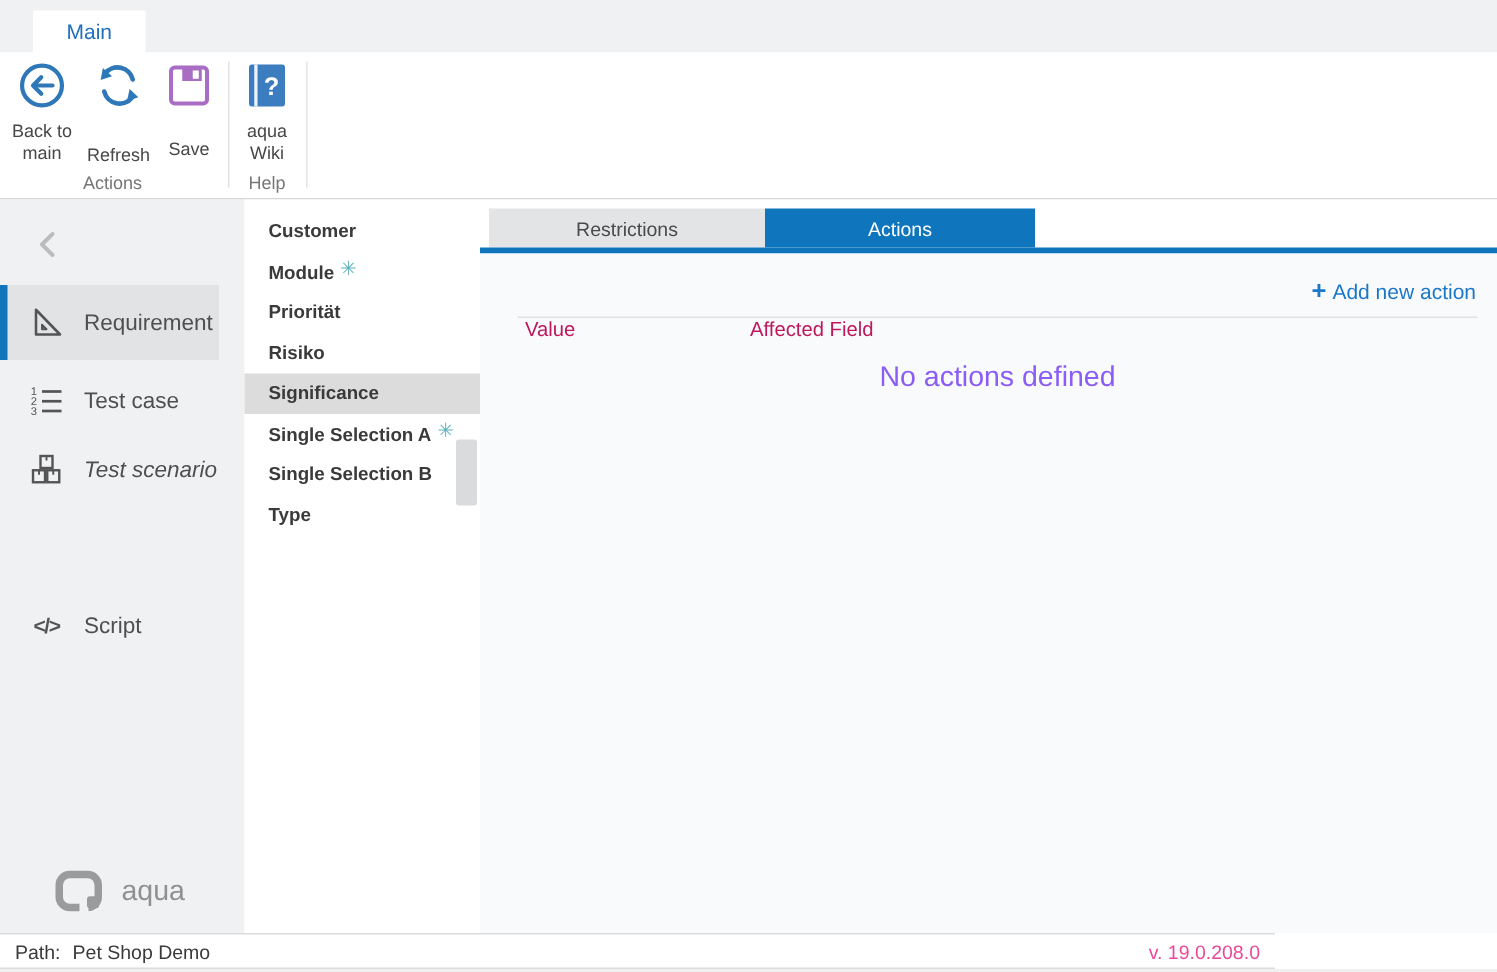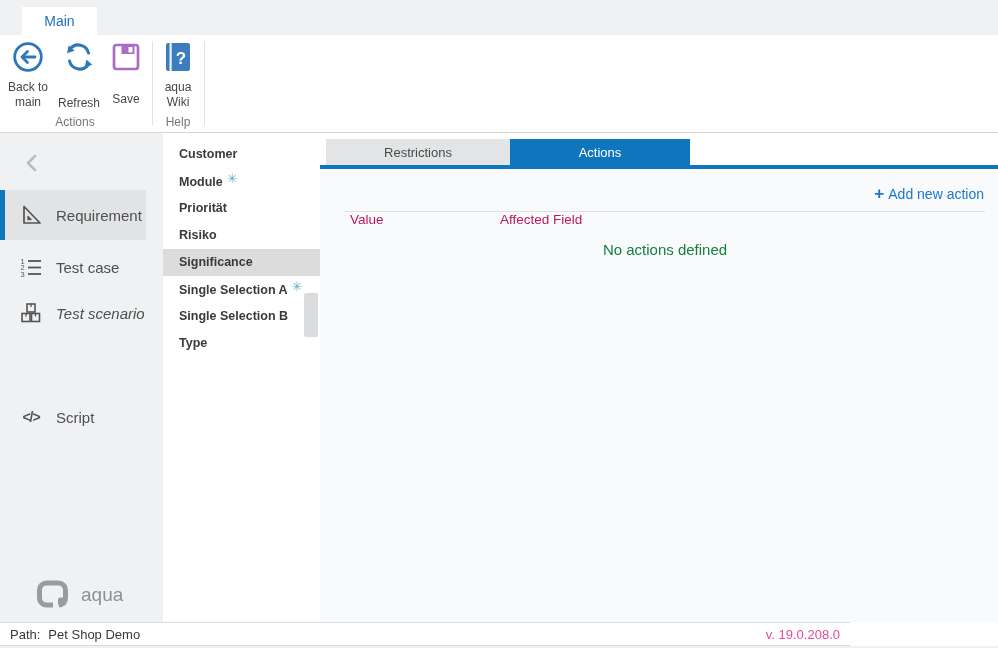--- a/index.html
+++ b/index.html
@@ -55,21 +55,21 @@
     font-size:13px;cursor:default;}
   .tab-restrictions{left:6px;width:184px;background:#e3e4e6;color:#4a4a4a;}
   .tab-actions{left:190px;width:180px;background:#0f76bd;color:#ffffff;}
   .tab-underline{position:absolute;top:32px;left:0;width:678px;height:4px;background:#0f76bd;}
   .content{position:absolute;top:36px;left:0;width:678px;height:453px;background:#f9fafb;}
   .col-head{position:absolute;top:19px;font-size:13.5px;color:#be185d;margin-top:24px;}
   .col-value{left:30px;} .col-affected{left:180px;}
   .add-link{position:absolute;top:17px;right:14px;font-size:14px;color:#1b78c9;cursor:pointer;display:flex;align-items:center;}
   .add-link .plus{font-size:17px;font-weight:bold;margin-right:4px;line-height:14px;}
   .header-sep{position:absolute;top:42px;left:25px;right:13px;height:1px;background:#e1e1e1;}
-  .empty-msg{position:absolute;top:72px;left:25px;right:13px;text-align:center;font-size:15px;color:#15803d;}
+  .empty-msg{position:absolute;top:72px;left:25px;right:13px;text-align:center;font-size:19px;color:#8b5cf6;}
 
   
   .statusbar{position:absolute;left:0;top:622px;width:850px;height:24px;box-sizing:border-box;background:#ffffff;
     border-top:1px solid #dcdcdc;border-bottom:1px solid #dcdcdc;display:flex;align-items:center;
     justify-content:space-between;padding:0 10px;font-size:13px;color:#3a3a3a;}
   .statusbar .path{display:flex;gap:8px;}
   .statusbar .version{color:#ec4899;}
   .bottomstrip{position:absolute;left:0;top:646px;width:998px;height:2px;background:#f0f0f0;}
 </style>
 </head>

